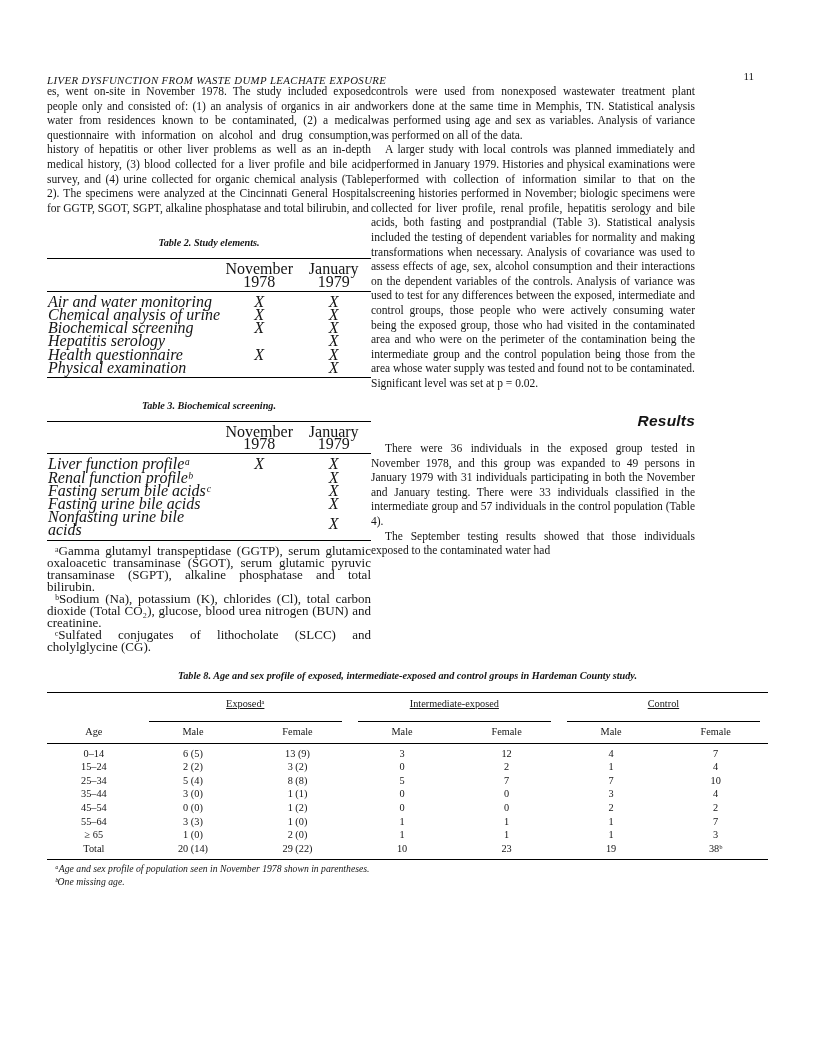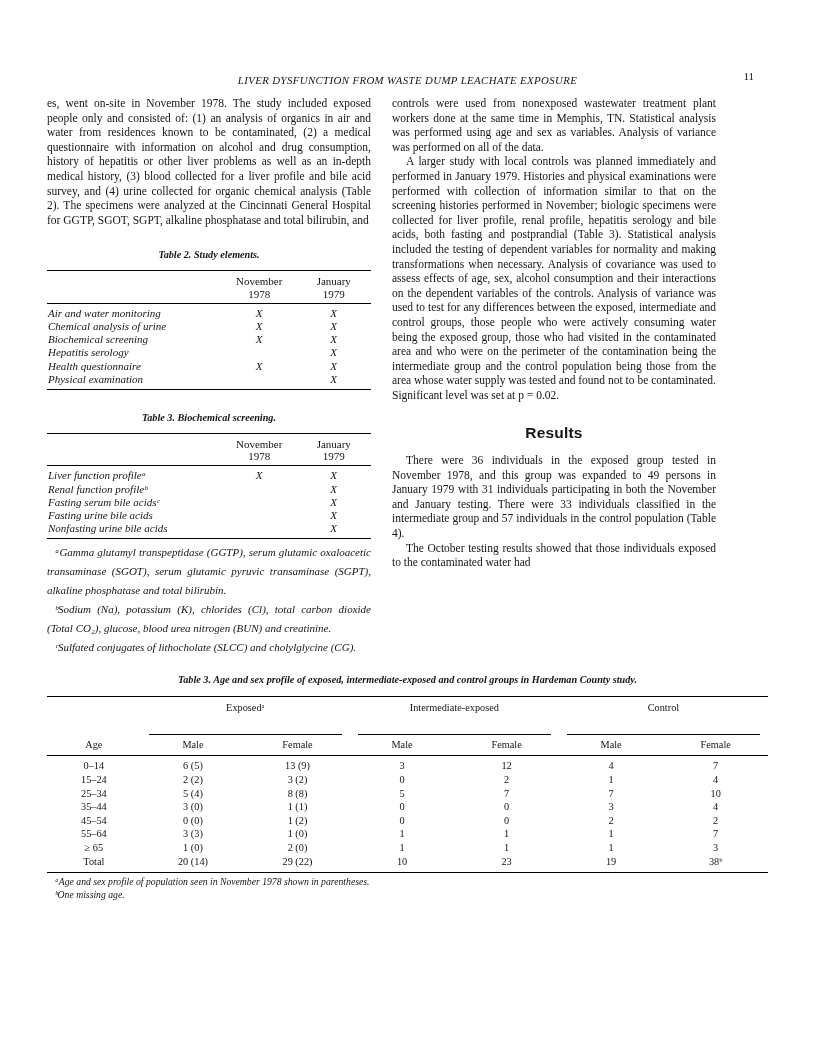--- a/index.html
+++ b/index.html
@@ -6,85 +6,85 @@
   html,body { background:#ffffff; }
   body {
     width:816px; height:1042px; overflow:hidden;
     font-family:"Liberation Serif", serif;
     color:#141414;
     position:relative;
   }
   .page { padding:70px 48px 0 47px; }
 
   
-  .running-head-row { position:relative; text-align:center; height:14px; }
+  .running-head-row { position:relative; height:14px; }
   .running-head {
     font-style:italic; font-size:10.8px; letter-spacing:0.4px; white-space:nowrap;
   }
   .page-number { position:absolute; right:14px; top:0; font-size:11px;margin-left:19px; }
 
   
-  .columns { display:flex; gap:21px; margin-top:12px; }
+  .columns { display:flex; }
   .col { width:324px; font-size:11.5px; line-height:14.6px; text-align:justify; }
   .col p { text-align:justify; }
   p.indent { text-indent:14px; }
   .col p + p { margin-top:0; }
 
   
   .table-caption {
     text-align:center; font-weight:bold; font-size:10.2px; line-height:13px;
     margin:21px 18px 9px;
     font-style:italic;
   }
   .t4-caption { margin:16px 0 10px; }
 
   
   .small-table {
     width:100%; border-collapse:collapse;
     border-top:1.4px solid #000; border-bottom:1.4px solid #000;
-    font-size:11px;
+    font-size:16px;
   }
   .small-table thead th {
     font-weight:normal; text-align:center;
     padding:4px 0 3px; border-bottom:1.2px solid #000;
     line-height:12.2px; vertical-align:bottom;
   }
   .small-table col.stub-col { width:54%; }
   .small-table col.x-col { width:23%; }
   .small-table td { text-align:center; line-height:13.2px; padding:0 1px;font-style:italic; }
   .small-table td:first-child { text-align:left; }
   .small-table tbody tr:first-child td { padding-top:3px; }
   .small-table tbody tr:last-child td { padding-bottom:3px; }
   .hl { display:block; }
 
   
-  .footnotes { margin-top:4px; font-size:11px; line-height:19px;font-style:italic; }
+  .footnotes { margin-top:4px; font-size:13px; line-height:12px; }
   .footnotes p { text-align:justify; text-indent:8px; }
 
   
   .results-heading {
     font-family:"Liberation Sans", sans-serif;
     font-size:15.5px; font-weight:bold; letter-spacing:0.2px;
-    margin:24px 0 12px; text-align:center;
+    margin:24px 0 12px; text-align:right;font-style:italic;
   }
 
   
   .table4-block { margin-top:14px; }
   .t4 {
     width:100%; border-collapse:collapse;
     border-top:1.4px solid #000; border-bottom:1.4px solid #000;
     font-size:10.3px;
   }
   .t4 col.age-col { width:13%; }
   .t4 col.d-col { width:14.5%; }
   .t4 th { font-weight:normal; text-align:center; }
   .t4 .group-row th { padding-top:5px; }
   .t4 .group-row th .group-label {
     display:block; border-bottom:1.2px solid #000;
-    padding-bottom:19px; margin:0 8px; line-height:12.5px;
+    padding-bottom:11px; margin:0 8px; line-height:12.5px;text-decoration:underline;
   }
   .t4 .sub-row th {
     border-bottom:1.2px solid #000; padding:4px 0 4px; line-height:12.5px;
   }
   .t4 td { text-align:center; line-height:13.6px; }
   .t4 tbody tr:first-child td { padding-top:3px; }
   .t4 tbody tr:last-child td { padding-bottom:4px;margin-top:39px; }
   .t4-footnotes { margin-top:3px; font-size:9.7px; line-height:12.4px; padding-left:8px;font-style:italic; }
 </style>
 </head>
@@ -213,26 +213,26 @@
           <p>ᶜSulfated conjugates of lithocholate (SLCC) and cholylglycine (CG).</p>
         </div>
       </div>
     </div>
 
     <div class="col">
       <p>controls were used from nonexposed wastewater treatment plant workers done at the same time in Memphis, TN. Statistical analysis was performed using age and sex as variables. Analysis of variance was performed on all of the data.</p>
       <p class="indent">A larger study with local controls was planned immediately and performed in January 1979. Histories and physical examinations were performed with collection of information similar to that on the screening histories performed in November; biologic specimens were collected for liver profile, renal profile, hepatitis serology and bile acids, both fasting and postprandial (Table 3). Statistical analysis included the testing of dependent variables for normality and making transformations when necessary. Analysis of covariance was used to assess effects of age, sex, alcohol consumption and their interactions on the dependent variables of the controls. Analysis of variance was used to test for any differences between the exposed, intermediate and control groups, those people who were actively consuming water being the exposed group, those who had visited in the contaminated area and who were on the perimeter of the contamination being the intermediate group and the control population being those from the area whose water supply was tested and found not to be contaminated. Significant level was set at p = 0.02.</p>
       <h2 class="results-heading">Results</h2>
       <p class="indent">There were 36 individuals in the exposed group tested in November 1978, and this group was expanded to 49 persons in January 1979 with 31 individuals participating in both the November and January testing. There were 33 individuals classified in the intermediate group and 57 individuals in the control population (Table 4).</p>
-      <p class="indent">The October testing results showed that those individuals exposed to the contaminated water had</p>
+      <p class="indent">The September testing results showed that those individuals exposed to the contaminated water had</p>
     </div>
   </div>
 
   <div class="table4-block">
-    <div class="table-caption t4-caption">Table 3. Age and sex profile of exposed, intermediate-exposed and control groups in Hardeman County study.</div>
+    <div class="table-caption t4-caption">Table 8. Age and sex profile of exposed, intermediate-exposed and control groups in Hardeman County study.</div>
     <table class="t4">
       <colgroup>
         <col class="age-col">
         <col class="d-col">
           <col class="d-col">
           <col class="d-col">
         <col class="d-col">
           <col class="d-col">
           <col class="d-col">
       </colgroup>

